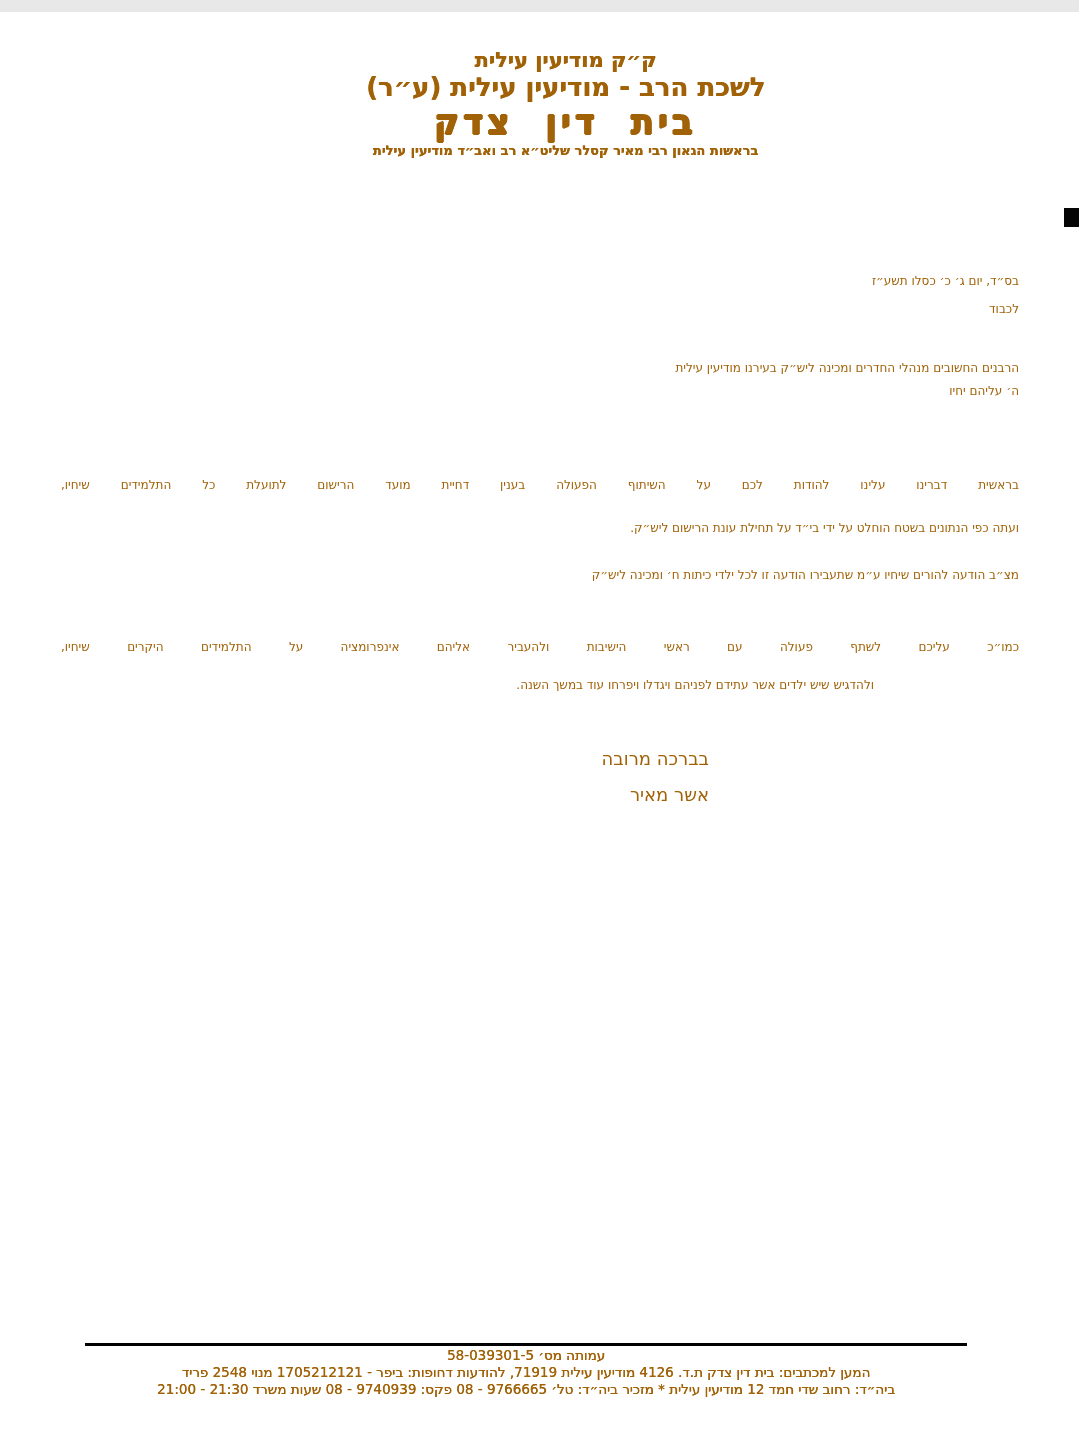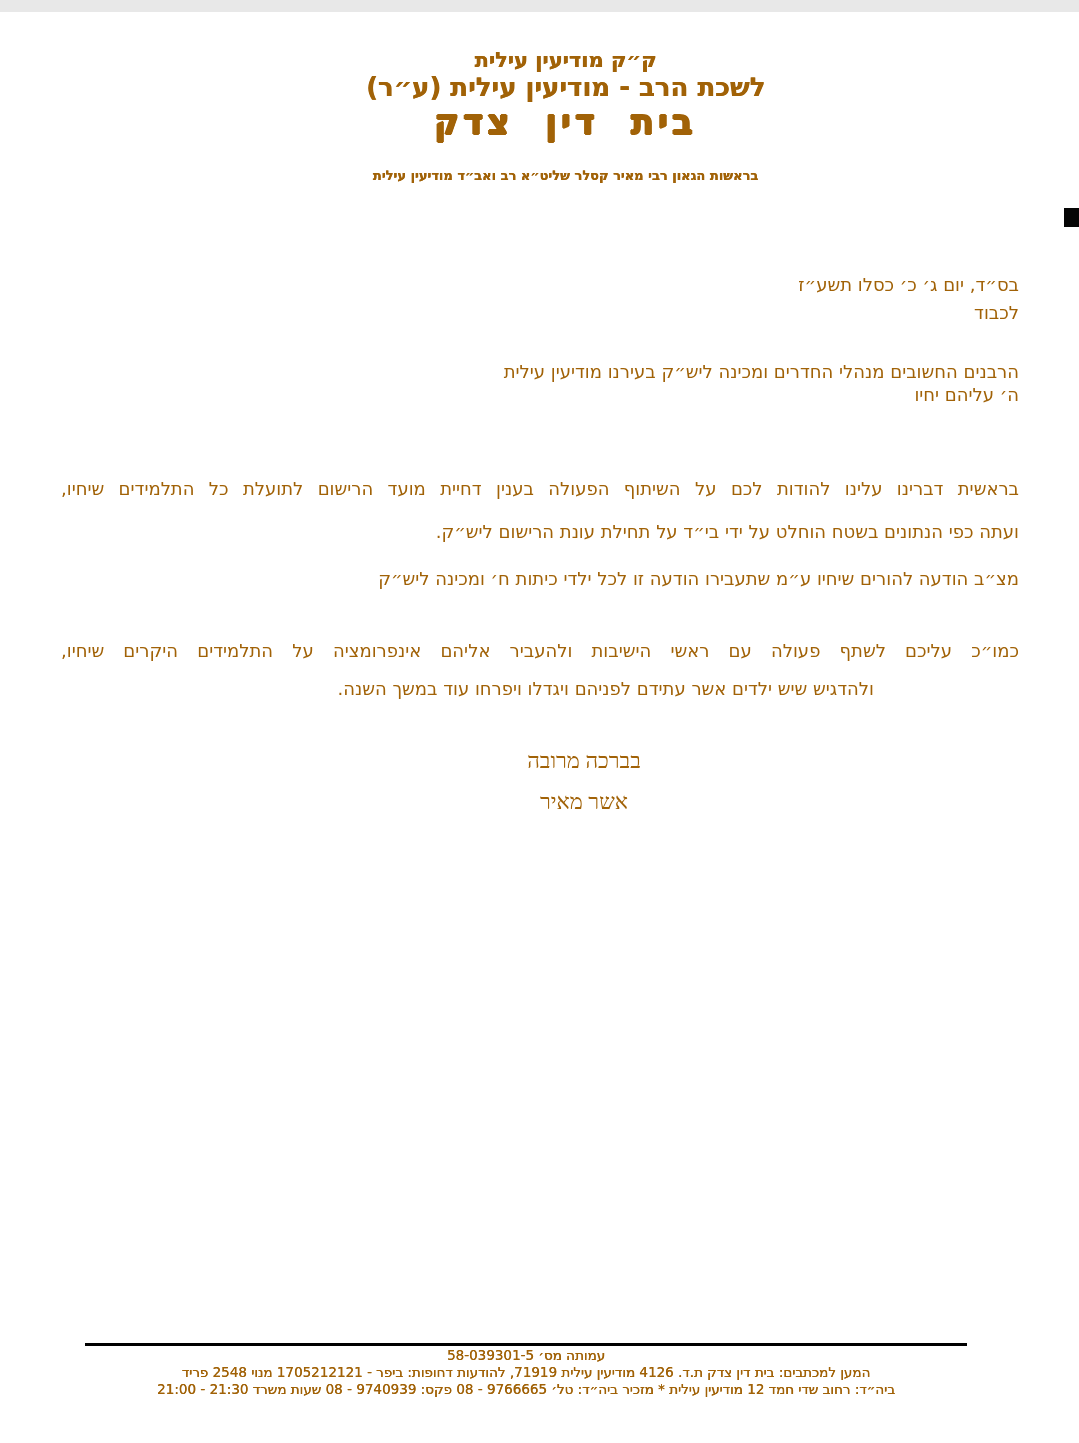--- a/index.html
+++ b/index.html
@@ -14,45 +14,45 @@
     direction:rtl;
   }
   
   .lh { position:absolute; left:52px; right:0; text-align:center; direction:rtl; font-weight:bold; }
   .lh-community { top:36px;  font-size:21px; text-shadow:0.4px 0 currentColor; }
   .lh-office    { top:60px;  font-size:26px; text-shadow:0.5px 0 currentColor; }
   .lh-title    {
     top:90px; font-size:34px; letter-spacing:4px; word-spacing:16px;
     text-shadow:0.9px 0 currentColor, -0.9px 0 currentColor, 0 0.9px currentColor, 0 -0.9px currentColor;
   }
-  .lh-presided { top:156px; font-size:13px; text-shadow:0.3px 0 currentColor; }
+  .lh-presided { top:131px; font-size:13px; text-shadow:0.3px 0 currentColor; }
   
   .scan-mark { position:absolute; top:196px; right:0; width:15px; height:19px; background:#050505; }
   
   .bline {
     position:absolute; right:60px;
-    font-size:18px; white-space:nowrap; direction:rtl;
+    font-size:12px; white-space:nowrap; direction:rtl;
   }
   .bline.full {
     left:61px; white-space:normal;
     text-align:justify; text-align-last:justify;
   }
   .t-date  { top:262px; }
   .t-salut { top:290px; }
   .t-recip { top:349px; }
   .t-bless { top:372px; }
   .t-p1l1  { top:466px; }
   .t-p1l2  { top:509px; }
   .t-p2l1  { top:556px; }
   .t-p2l2  { top:628px; }
   .t-p2l3  { top:666px; right:205px; }
   
   .closing-block {
     position:absolute; top:736px; right:370px; width:250px;
-    text-align:center; font-size:22px; direction:rtl;font-family:Liberation Serif, serif;
+    text-align:right; font-size:18px; direction:rtl;
   }
   .closing-block .sig-line { margin-bottom:15px; }
   
   .footer-rule { position:absolute; top:1331px; left:85px; right:112px; height:3px; background:#000; }
   .fline {
     position:absolute; left:85px; right:112px;
     text-align:center; direction:rtl;
     font-weight:normal; font-size:13.5px; white-space:nowrap;
     text-shadow:0.3px 0 currentColor;
   }

